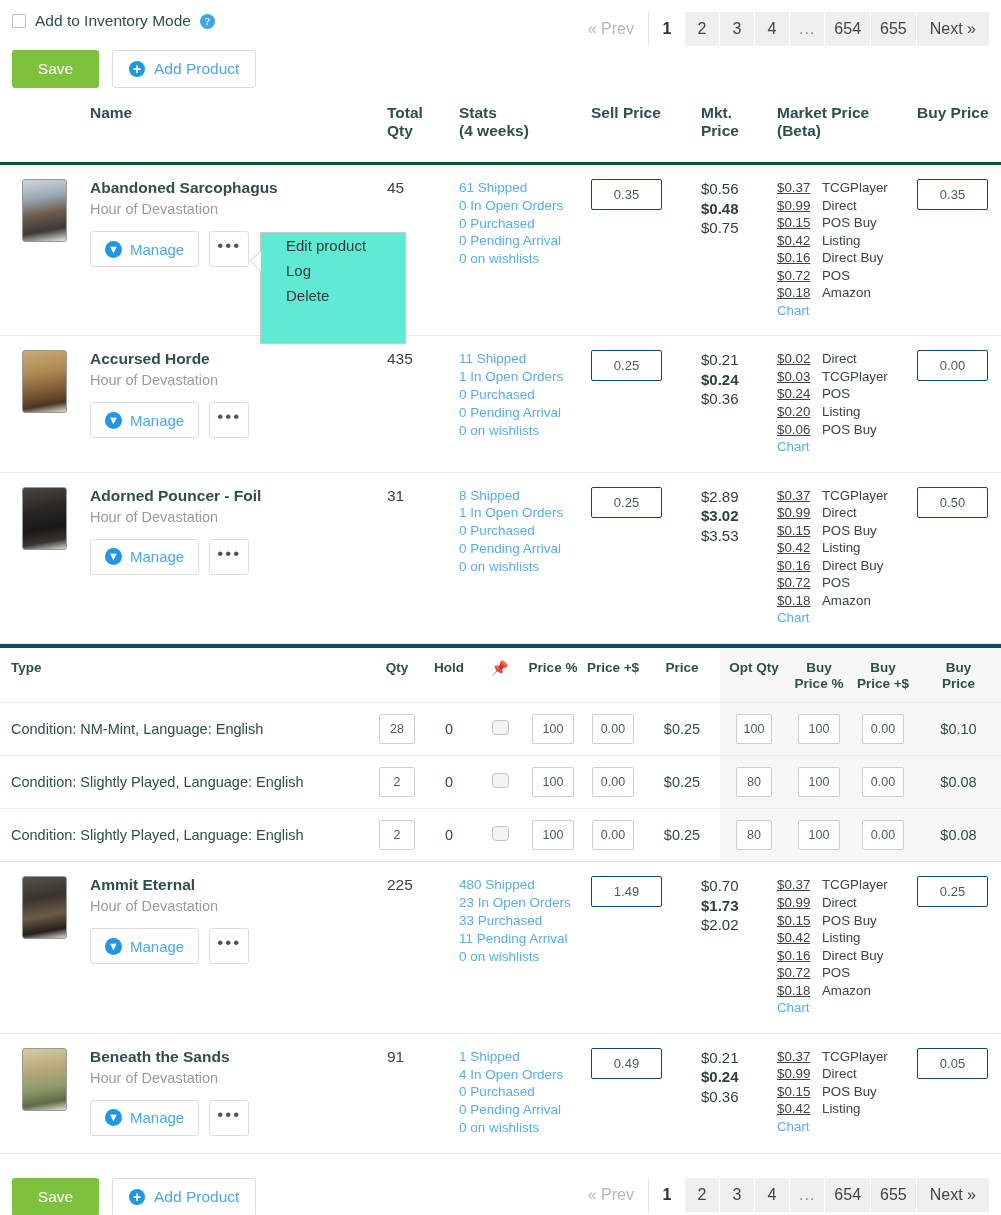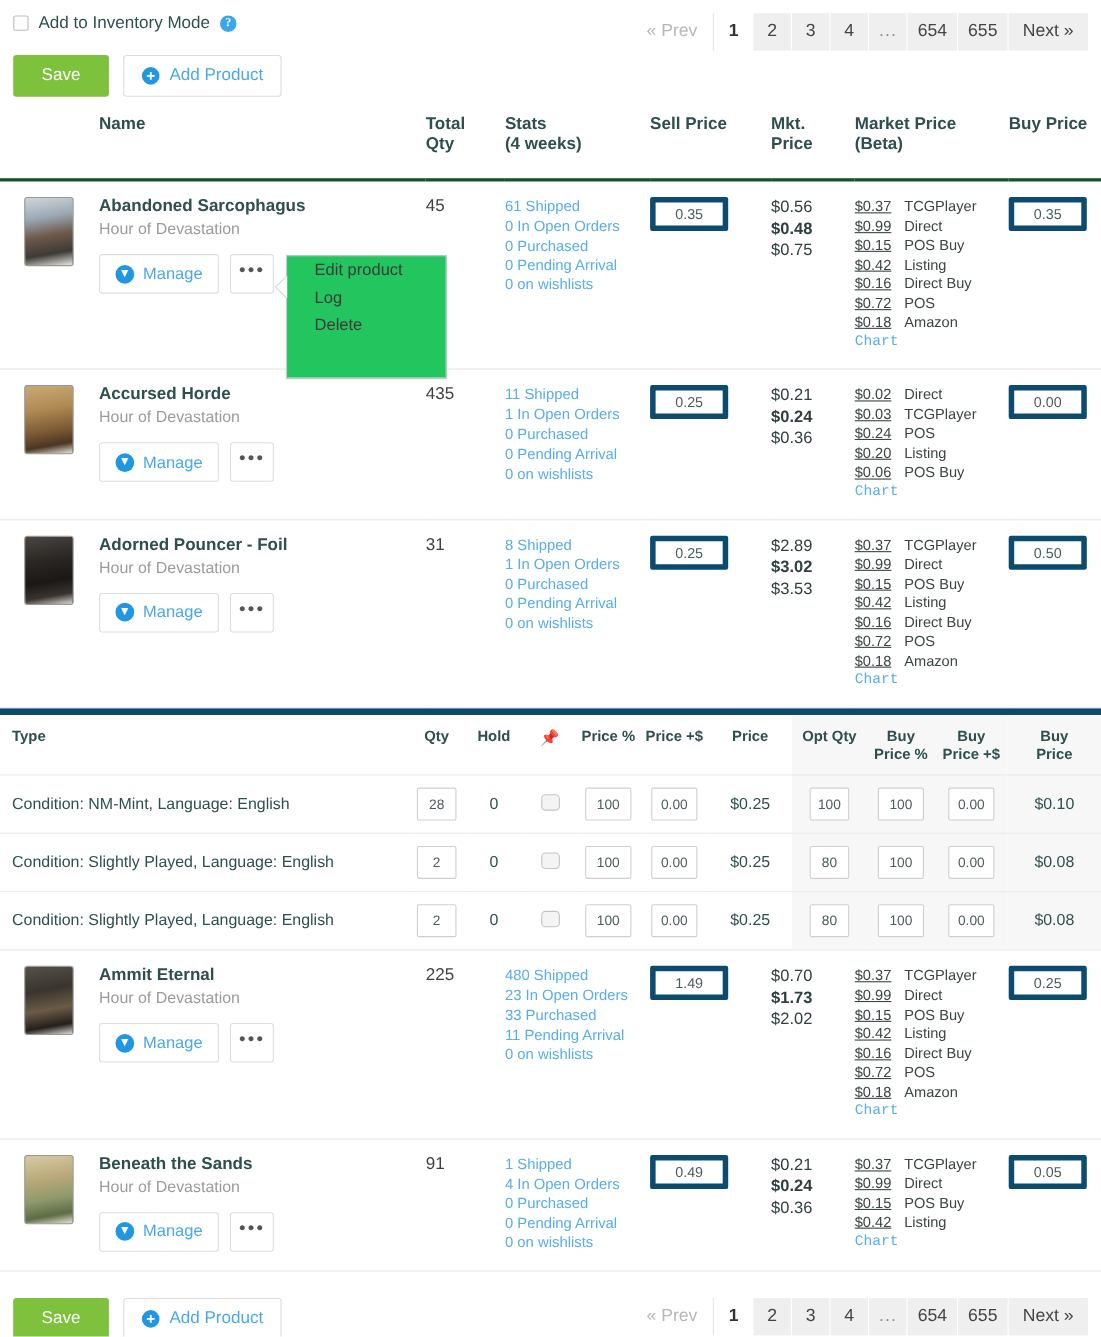--- a/index.html
+++ b/index.html
@@ -116,34 +116,34 @@
     justify-content: center; color: #555; font-size: 17px; letter-spacing: 2px;
     cursor: pointer; padding-bottom: 6px;
   }
 
   .qty { font-size: 15.5px; color: #404040; }
 
   .stats { font-size: 13.5px; line-height: 1.32; color: #58aee8; }
   .stats div { white-space: nowrap; }
 
   .inputbox {
-    border: 5px solid #0c4a6e; background: #fff; border-radius: 2px;
+    border: 1px solid #0c4a6e; background: #fff; border-radius: 2px;
     width: 71px; height: 31px; font-size: 13px; color: #4c5d5d;
     text-align: center; font-family: "Liberation Sans", sans-serif;
     display: inline-flex; align-items: center; justify-content: center;
   }
   .mkt { font-size: 15px; line-height: 1.3; color: #2f3f3f; }
   .mkt .mid { font-weight: bold; }
   .mp { font-size: 13.3px; line-height: 1.32; color: #3b4545; }
   .mp .row { display: flex; gap: 7px; white-space: nowrap; }
   .mp .amt { width: 38px; text-decoration: underline; }
-  .chartlnk { color: #58aee8; font-size: 13.3px; font-family: Liberation Mono, monospace; }
+  .chartlnk { color: #58aee8; font-size: 13.3px; }
 
   
-  .subwrap { border-top: 6px solid #0c4a6e; border-bottom: 1px solid #e6e6e6; }
+  .subwrap { border-top: 4px solid #0c4a6e; border-bottom: 1px solid #e6e6e6; }
   table.sub { width: 1001px; border-collapse: collapse; table-layout: fixed; }
   table.sub th {
     font-size: 13.5px; font-weight: bold; color: #2f4f4f;
     text-align: center; vertical-align: top; padding: 12px 0 10px 0;
     line-height: 1.2;
   }
   table.sub th.type { text-align: left; padding-left: 11px; }
   table.sub td {
     font-size: 14.5px; color: #2f4f4f; text-align: center;
     padding: 11px 0; border-top: 1px solid #ececec; vertical-align: middle;
@@ -169,21 +169,21 @@
   .sbox.wide { width: 42px; }
   .chk-round {
     width: 17px; height: 15px; border: 1px solid #c3c3c3; border-radius: 4px;
     background: #f4f4f4; display: inline-block;
   }
   .pin-icon { font-size: 14px; color: #2f4f4f; }
 
   
   .dropdown {
     position: absolute; left: 260px; top: 232px; width: 146px; height: 112px;
-    background: #22c55e; border: 1px solid #c9c9c9; z-index: 40;
+    background: #5eead4; border: 1px solid #c9c9c9; z-index: 40;
     box-shadow: 0 1px 2px rgba(0,0,0,0.08);
   }
   .dropdown .item {
     font-size: 15px; color: #3a3a3a; padding: 4px 0 4px 25px; cursor: pointer;
   }
   .dropdown .item:first-child { padding-top: 14px; }
   .dd-arrow-out, .dd-arrow-in {
     position: absolute; width: 0; height: 0; border-style: solid;
   }
   .dd-arrow-out {

